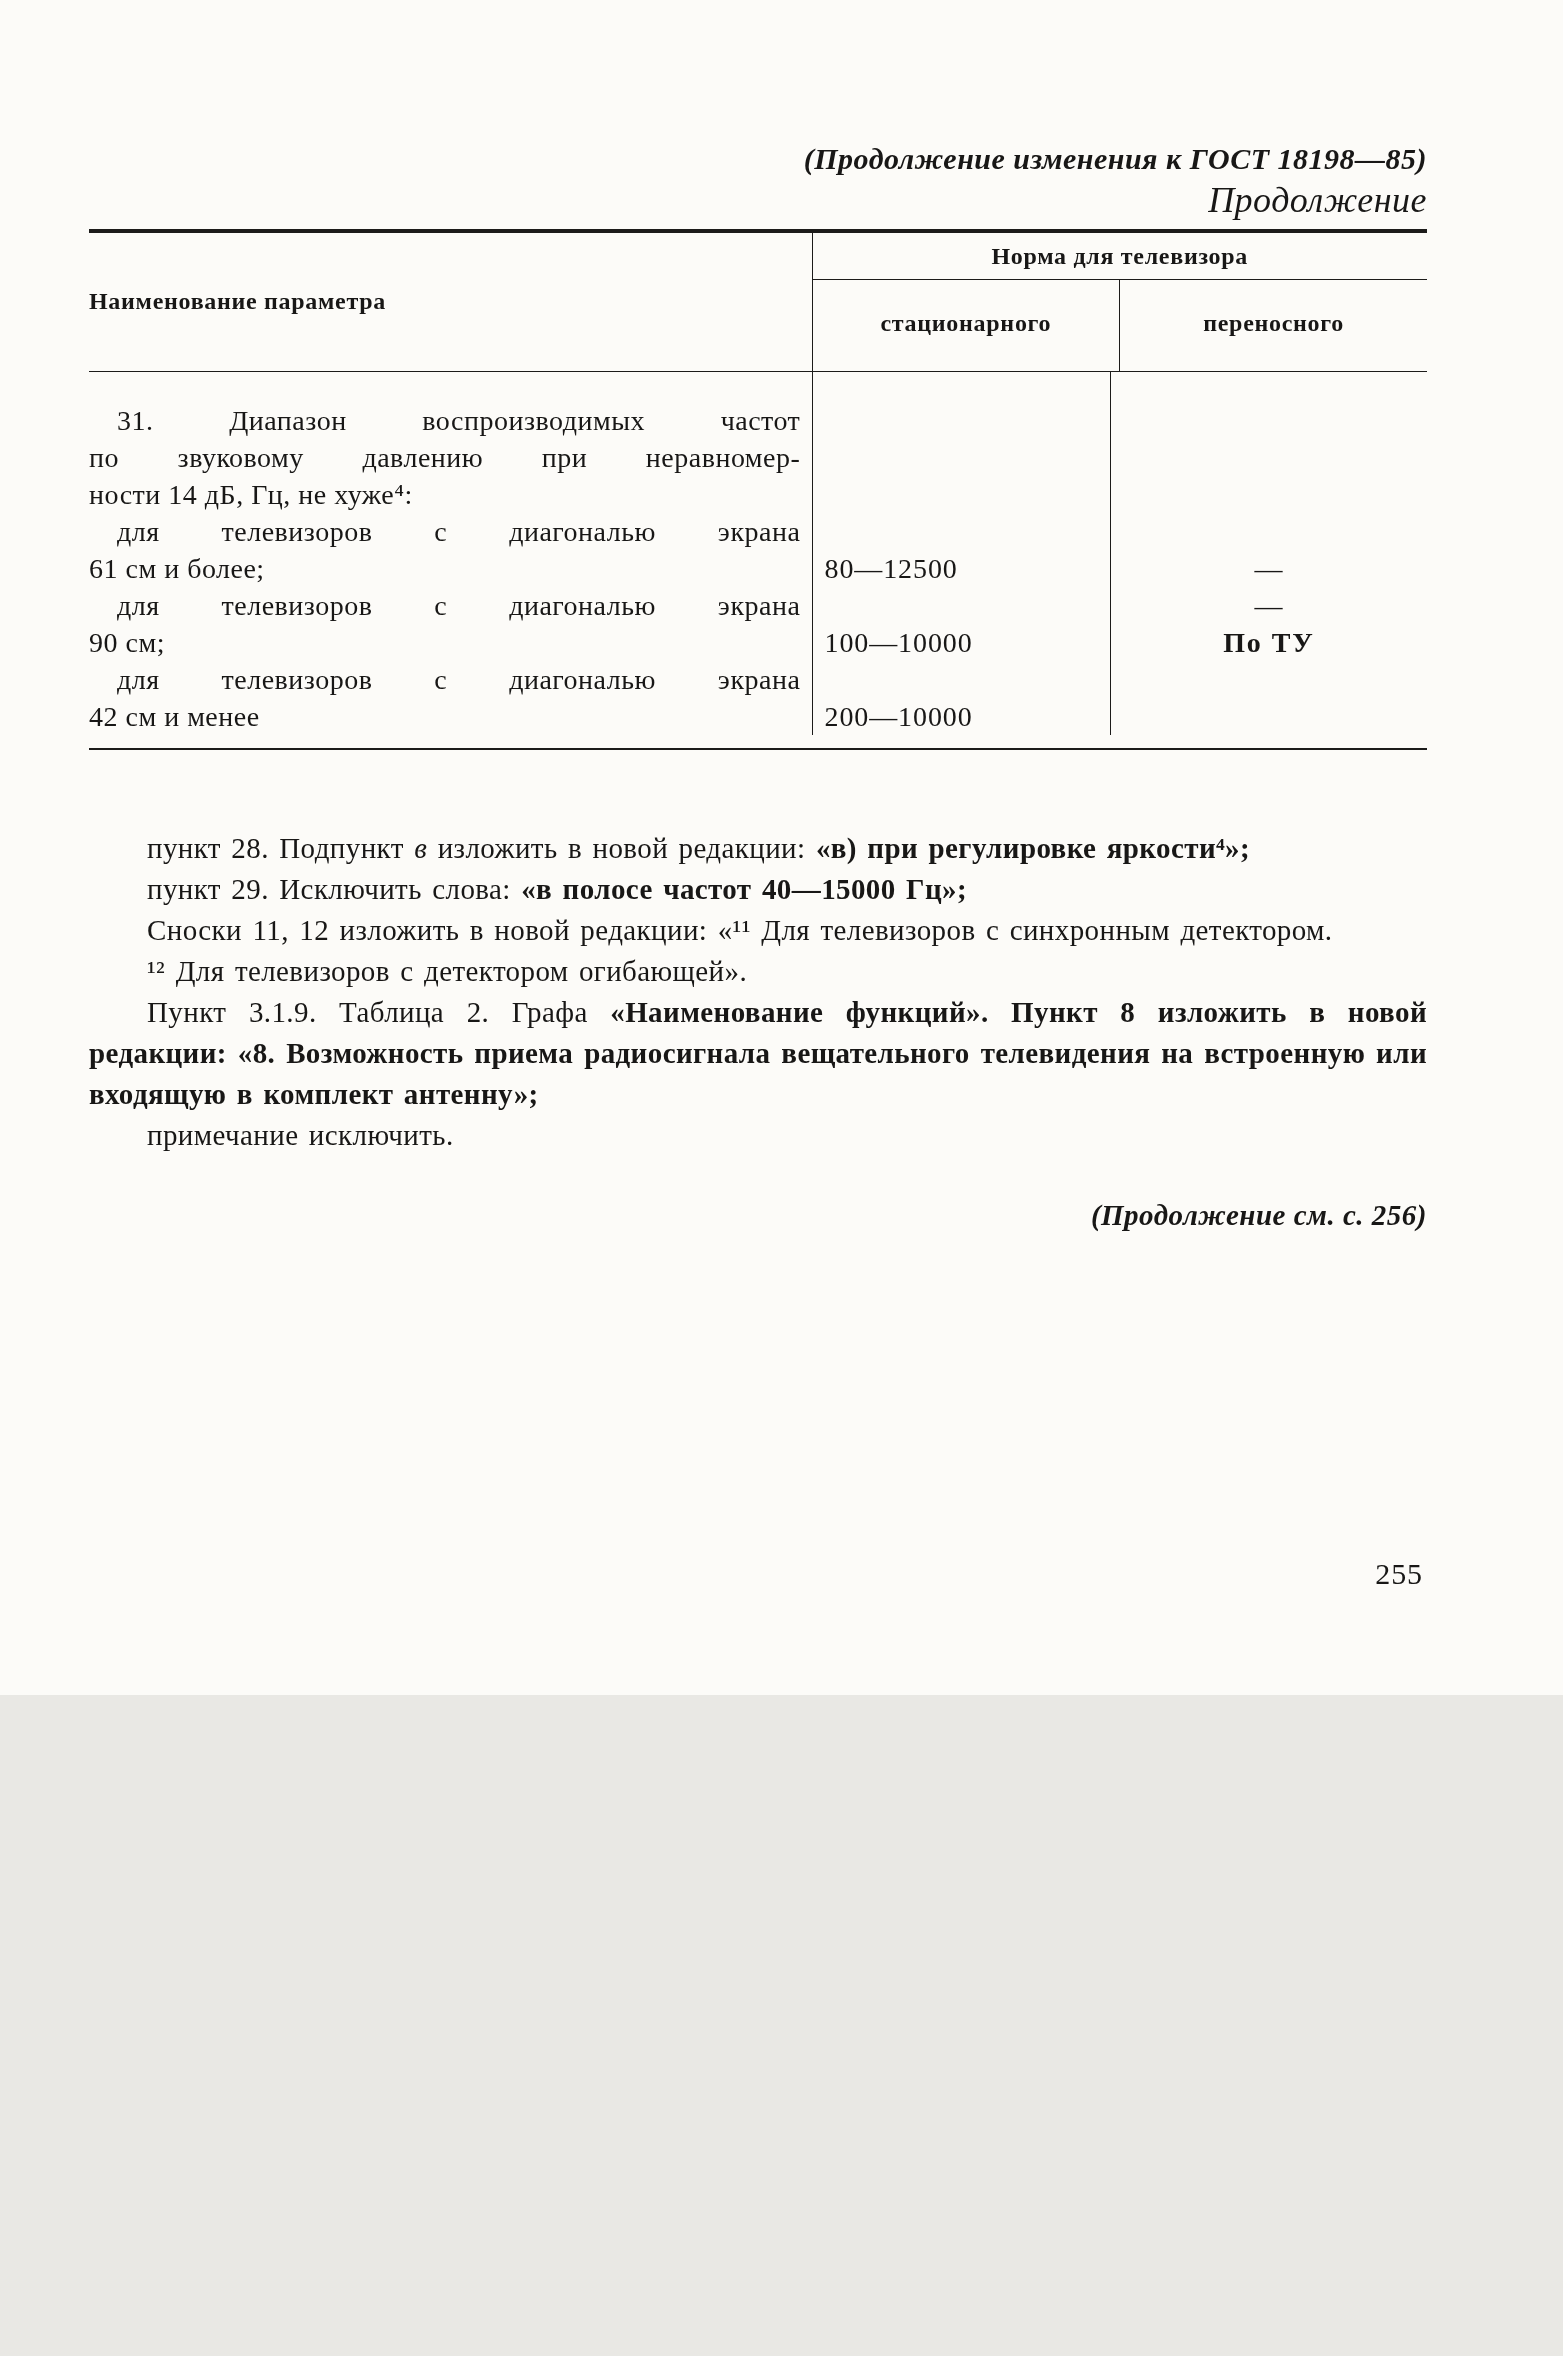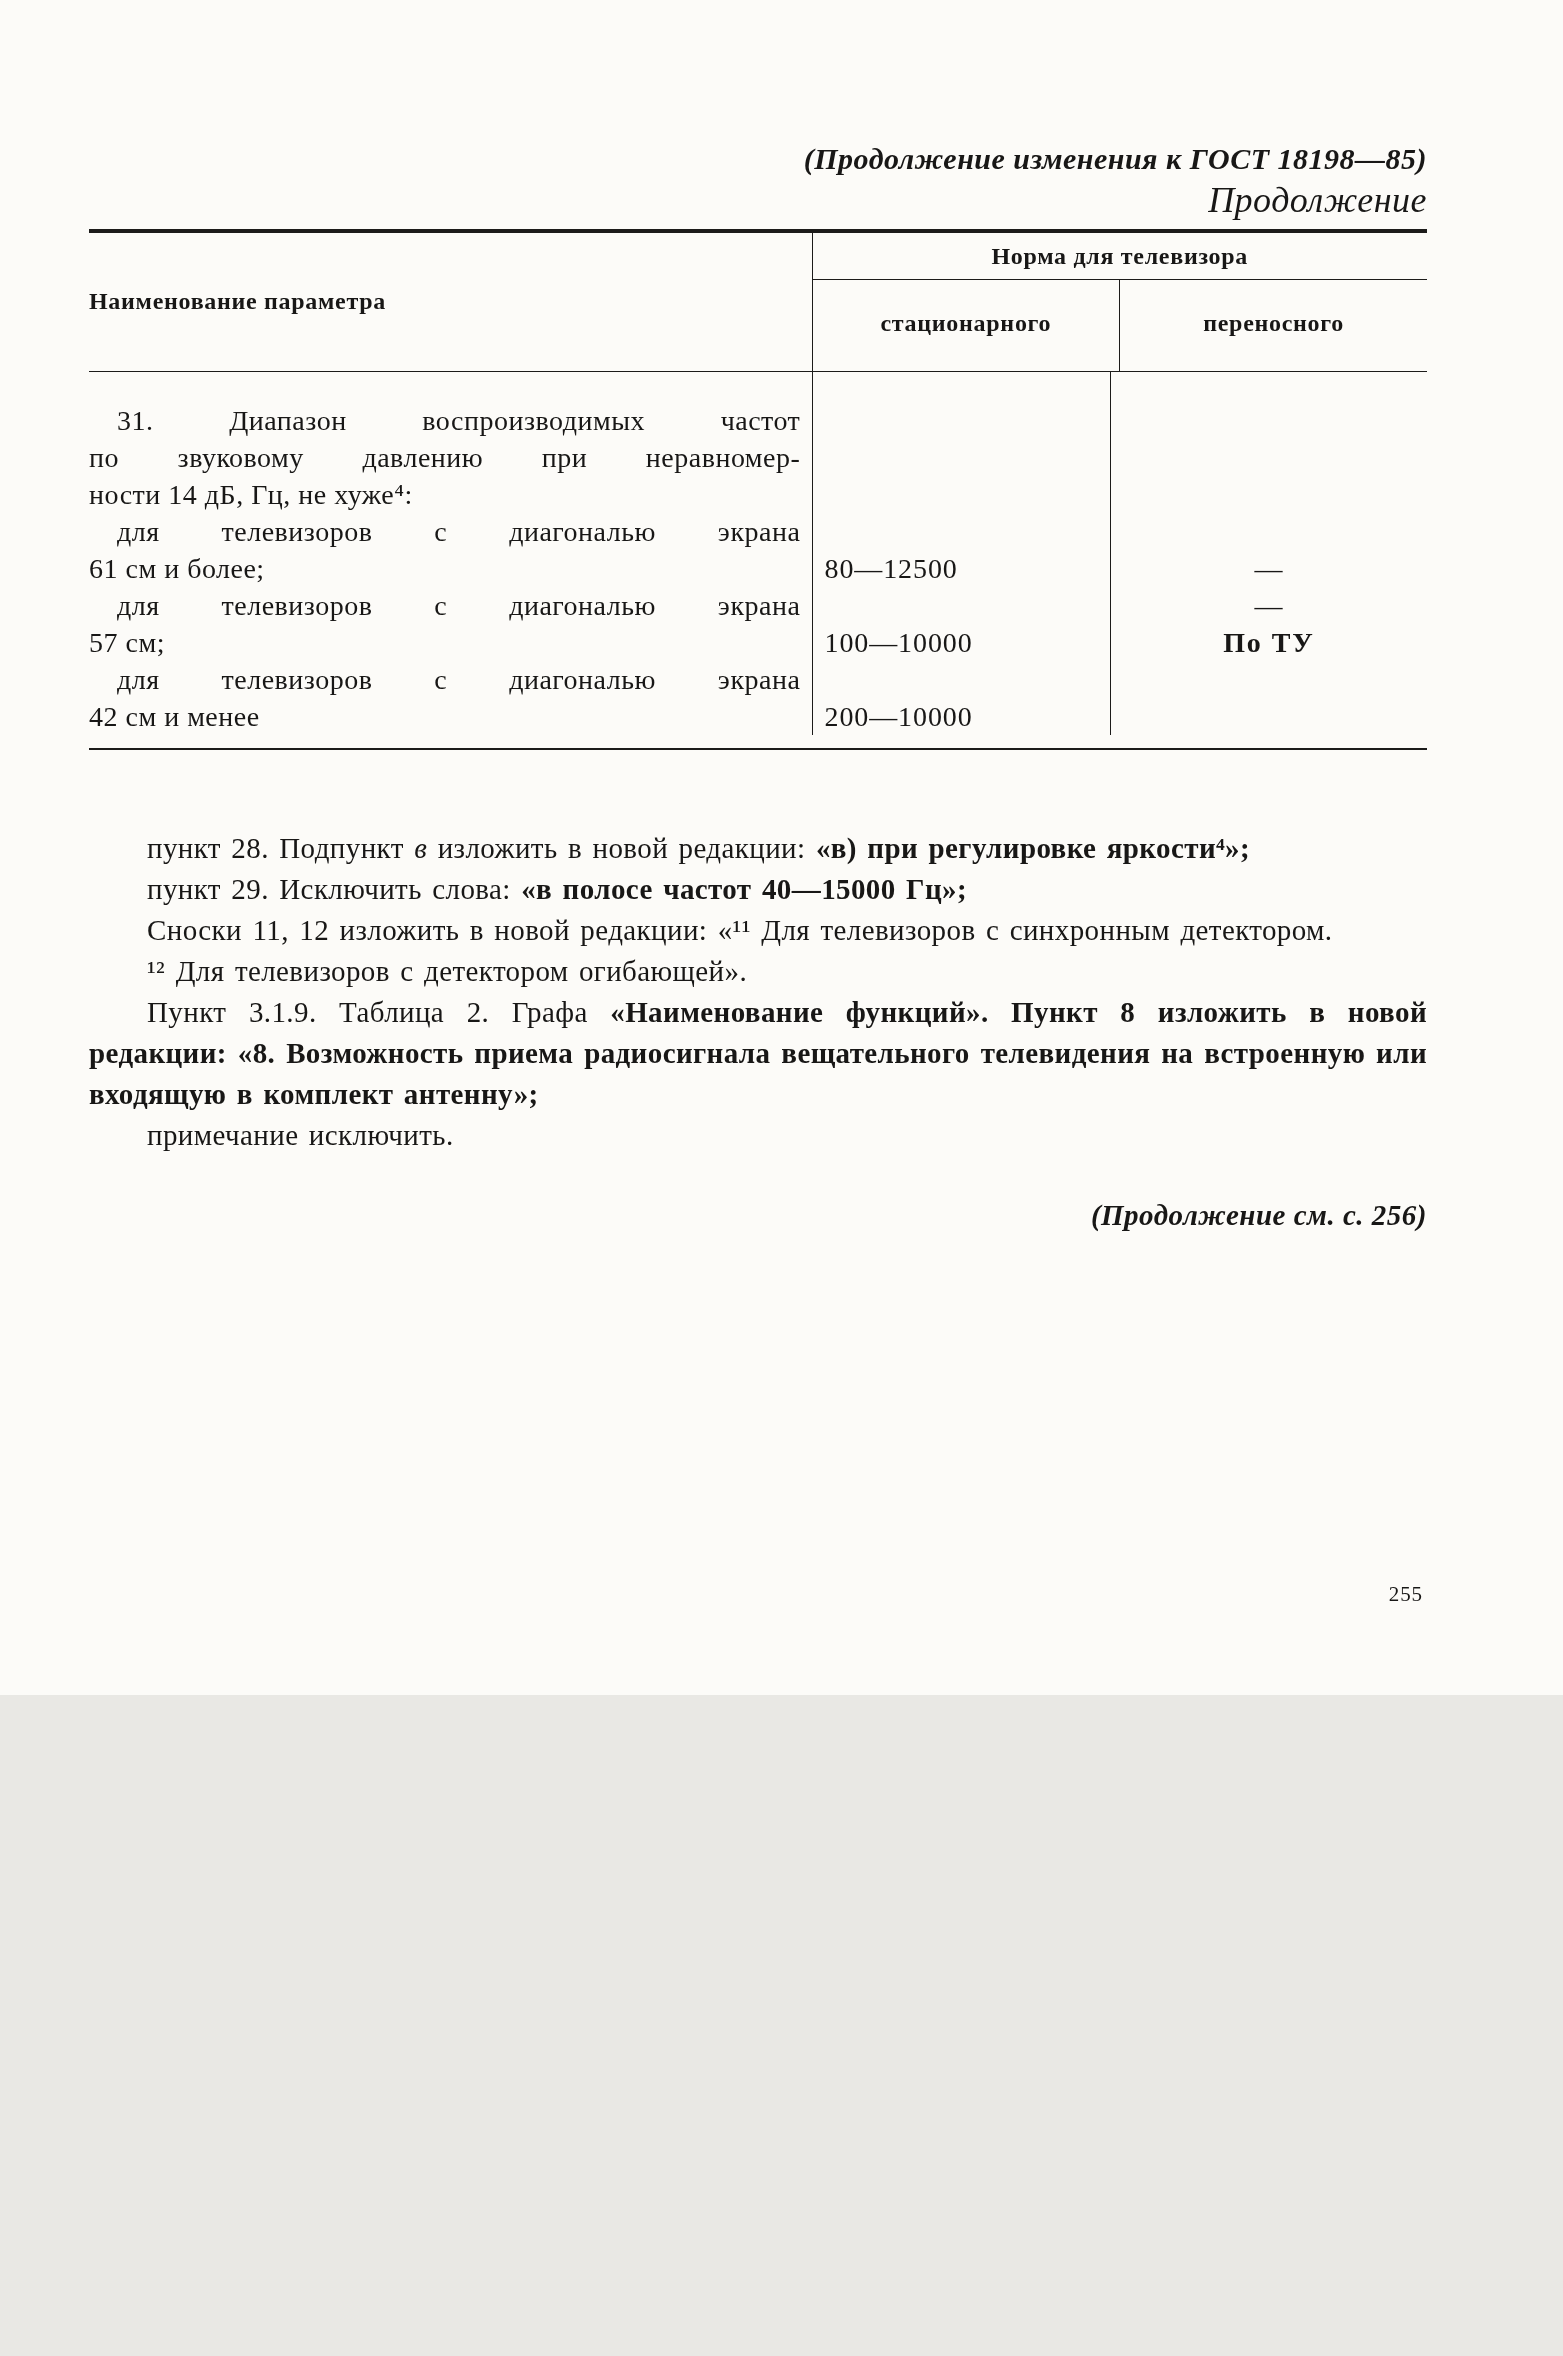--- a/index.html
+++ b/index.html
@@ -90,22 +90,22 @@
   .footer-note {
     margin-top:43px;
     text-align:right;
     font-style:italic;
     font-weight:600;
     font-size:29px;
     letter-spacing:0.5px;
   }
   .page-number {
     position:absolute;
-    right:140px; bottom:88px;
-    font-size:21px; letter-spacing:0.9px;font-family:Liberation Serif, serif;
+    right:140px; bottom:104px;
+    font-size:30px; letter-spacing:0.9px;font-family:Liberation Serif, serif;
   }
 </style>
 </head>
 <body>
 
 <div class="page">
 
   <div class="header-note">(Продолжение изменения к ГОСТ 18198—85)</div>
   <div class="continuation">Продолжение</div>
 
@@ -142,21 +142,21 @@
         <div class="val">80—12500</div>
       </div>
       <div class="c3">
         <div class="val">—</div>
       </div>
     </div>
 
     <div class="trow">
       <div class="c1">
         <div class="tline ind j">для телевизоров с диагональю экрана</div>
-        <div class="tline">57 см;</div>
+        <div class="tline">90 см;</div>
       </div>
       <div class="c2">
         <div class="val">100—10000</div>
       </div>
       <div class="c3 col">
         <div class="val">—</div>
         <div class="val potu">По ТУ</div>
       </div>
     </div>
 

